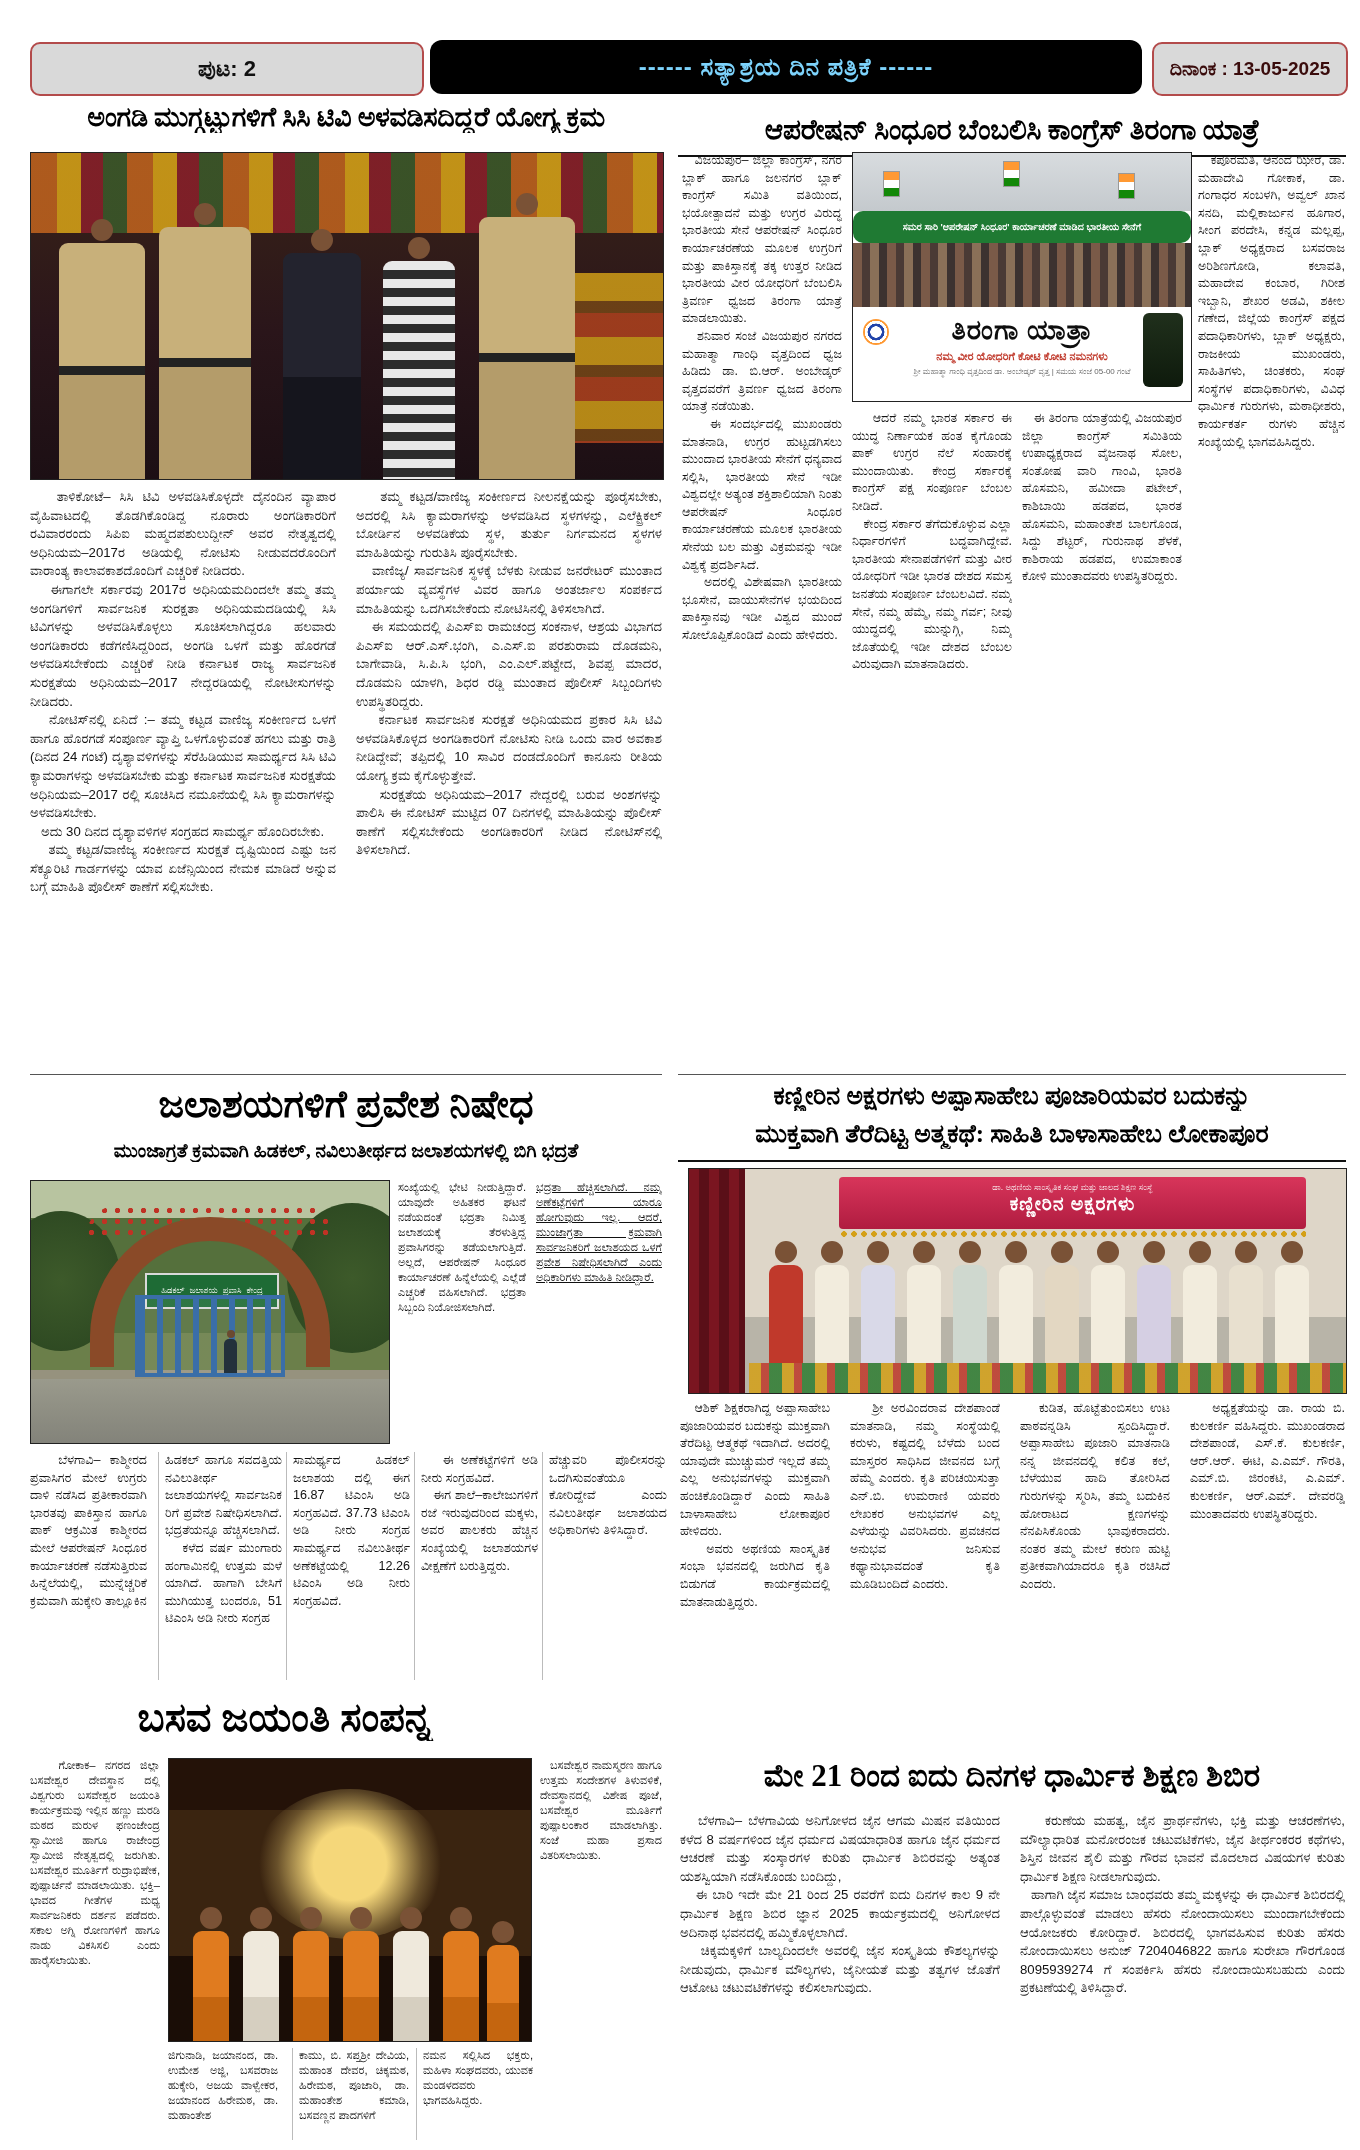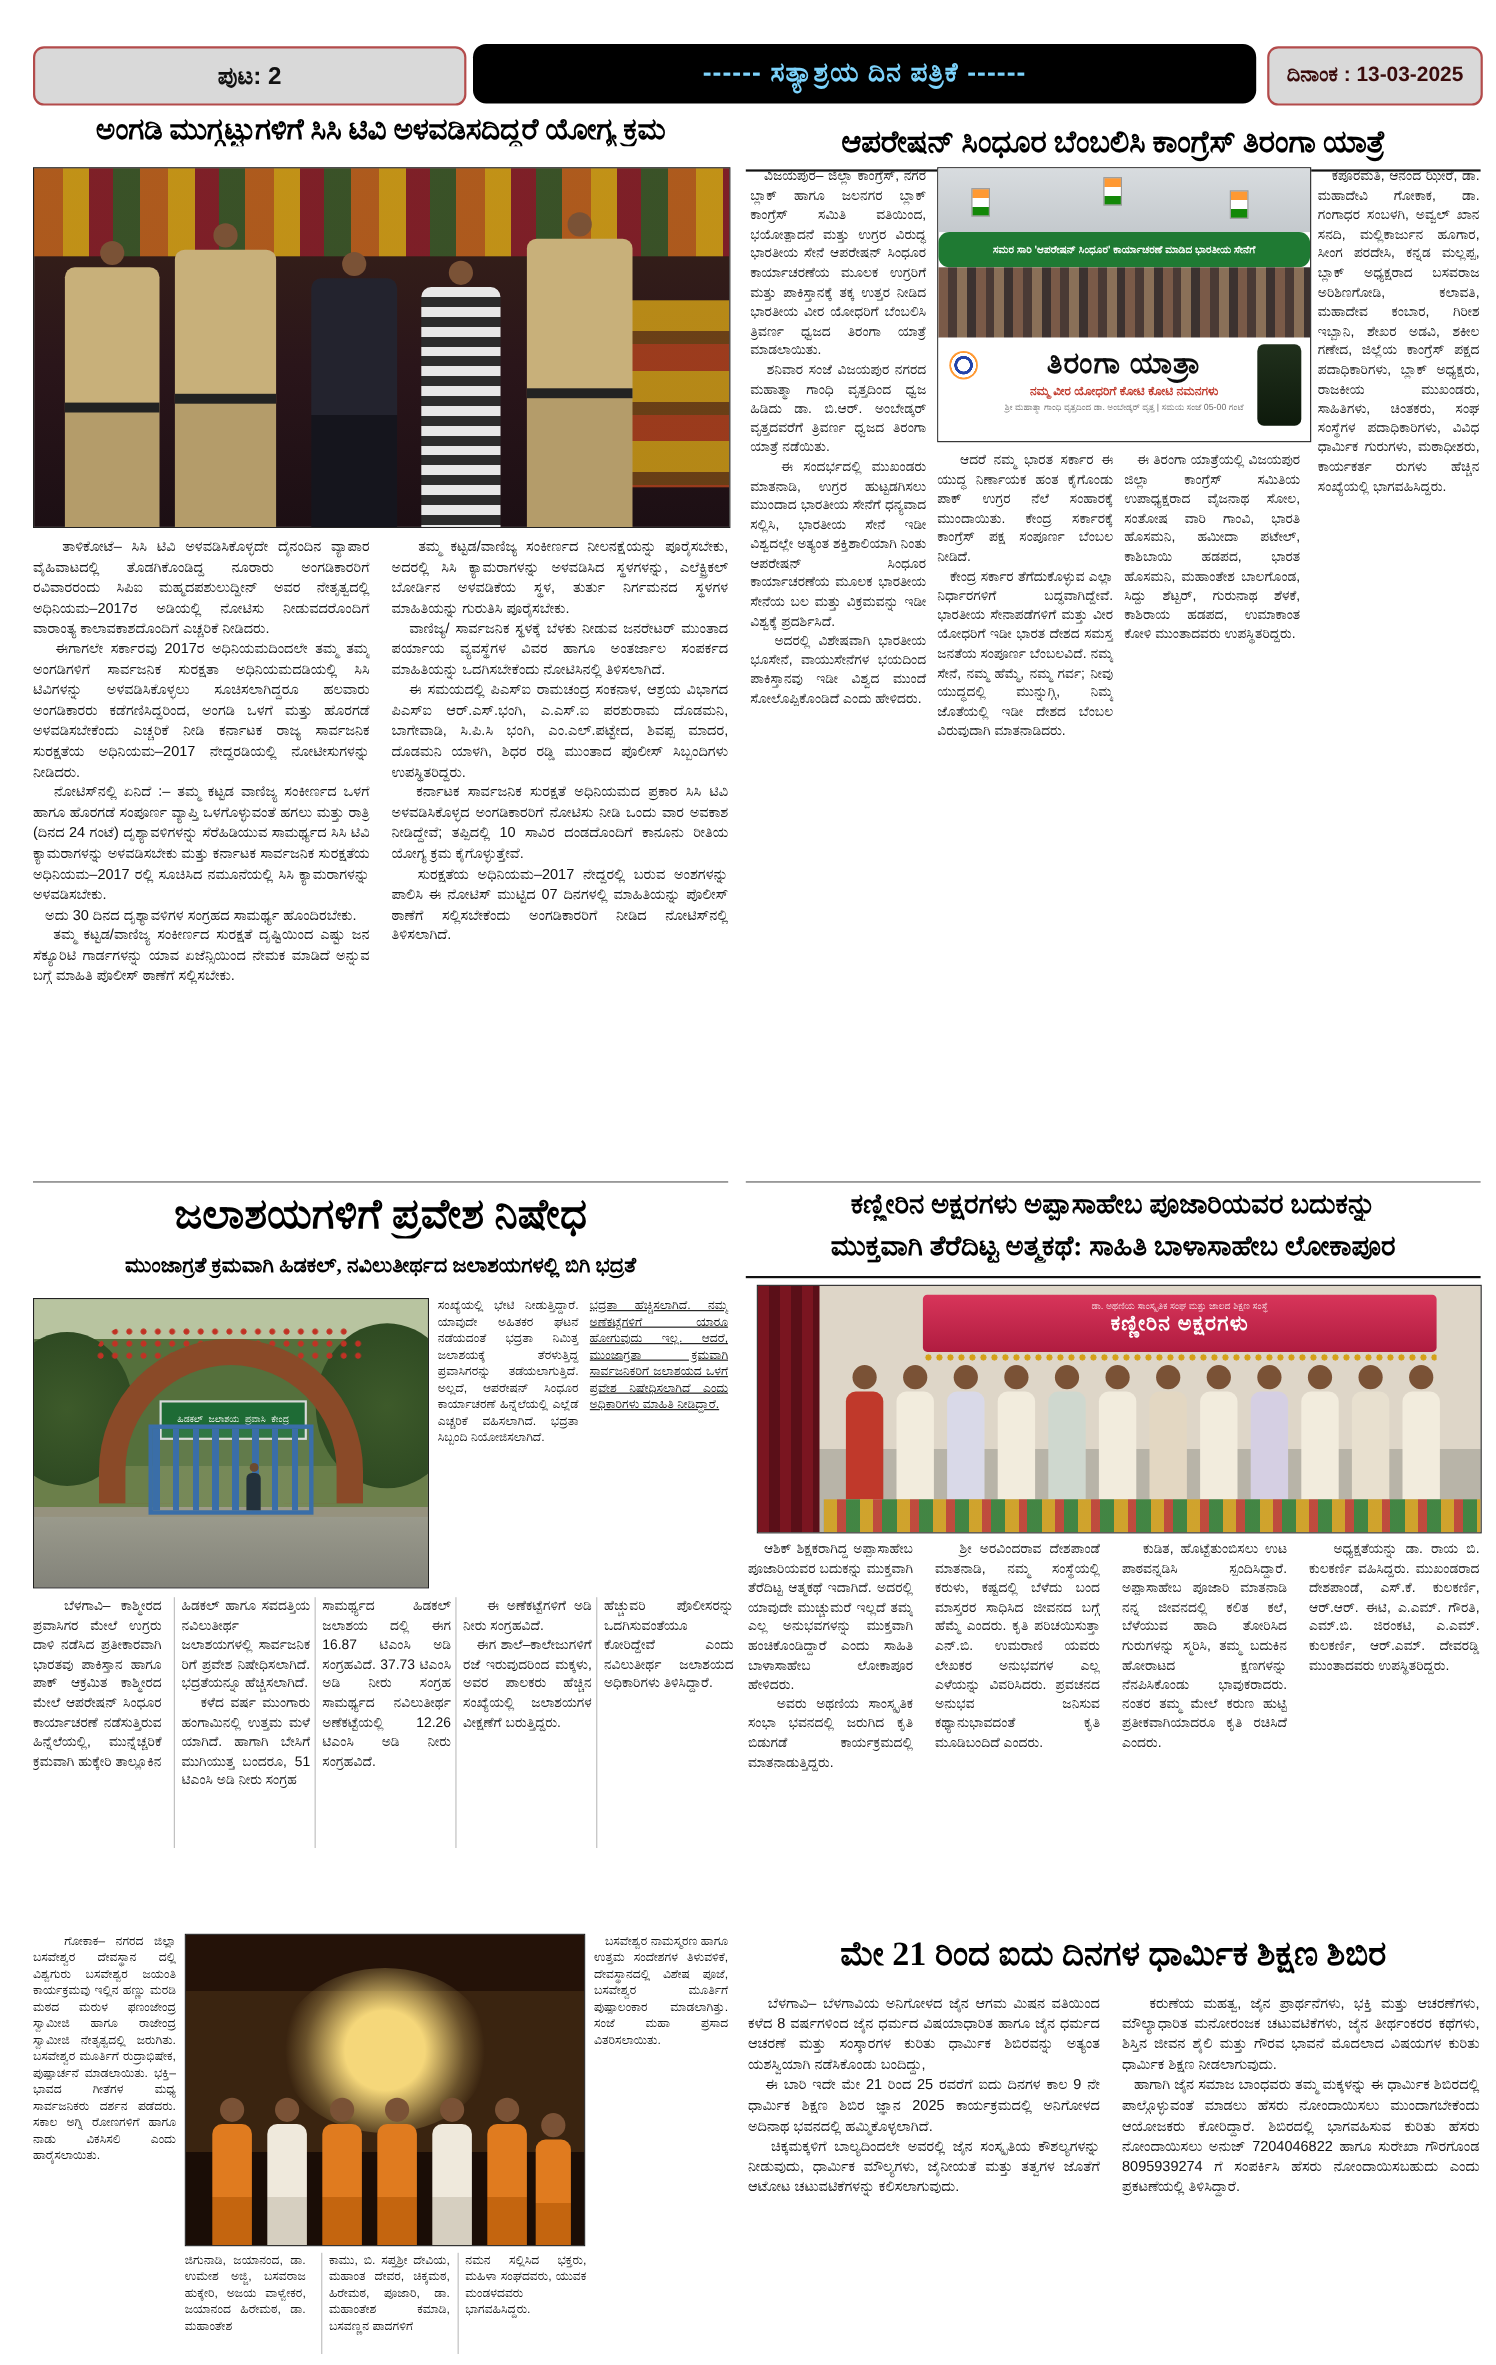--- a/index.html
+++ b/index.html
@@ -93,21 +93,21 @@
 
 <div class="page">
 
   <div class="hbox graybox" style="left:30px;top:42px;width:390px;height:50px;">
     <span>ಪುಟ: 2</span>
   </div>
   <div class="hbox blackbox" style="left:430px;top:40px;width:712px;height:54px;">
     <span>------  ಸತ್ಯಾಶ್ರಯ ದಿನ ಪತ್ರಿಕೆ  ------</span>
   </div>
   <div class="hbox graybox datetext" style="left:1152px;top:42px;width:192px;height:50px;font-size:19px;">
-    <span>ದಿನಾಂಕ : 13-03-2025</span>
+    <span>ದಿನಾಂಕ : 13-05-2025</span>
   </div>
 
   <div class="hl" style="left:28px;top:102px;width:636px;font-size:27px;letter-spacing:-0.3px;">ಅಂಗಡಿ ಮುಗ್ಗಟ್ಟುಗಳಿಗೆ ಸಿಸಿ ಟಿವಿ ಅಳವಡಿಸದಿದ್ದರೆ ಯೋಗ್ಯ ಕ್ರಮ</div>
   <div class="hl" style="left:678px;top:102px;width:668px;font-size:28px;letter-spacing:-0.3px;border-bottom:2px solid #111;padding-bottom:8px;margin-top:12px;">ಆಪರೇಷನ್ ಸಿಂಧೂರ ಬೆಂಬಲಿಸಿ ಕಾಂಗ್ರೆಸ್ ತಿರಂಗಾ ಯಾತ್ರೆ</div>
 
   <div class="photo p1" style="left:30px;top:152px;width:632px;height:326px;">
     <div class="p1-shelf"></div>
     <div class="p1-shelf2"></div>
     <div class="fig khaki belt" style="left:28px;bottom:0;width:86px;height:236px;"></div>
     <div class="fig khaki belt" style="left:128px;bottom:0;width:92px;height:252px;"></div>
@@ -204,20 +204,21 @@
     <div class="fig" style="left:586px;background:#f2ecdd;"></div>
     <div class="p4-table"></div>
   </div>
 
   <div class="col col-n" style="left:680px;top:1400px;width:150px;height:346px;">   ಆಶಿಕ್ ಶಿಕ್ಷಕರಾಗಿದ್ದ ಅಪ್ಪಾಸಾಹೇಬ ಪೂಜಾರಿಯವರ ಬದುಕನ್ನು ಮುಕ್ತವಾಗಿ ತೆರೆದಿಟ್ಟ ಆತ್ಮಕಥೆ ಇದಾಗಿದೆ. ಅದರಲ್ಲಿ ಯಾವುದೇ ಮುಚ್ಚುಮರೆ ಇಲ್ಲದೆ ತಮ್ಮ ಎಲ್ಲ ಅನುಭವಗಳನ್ನು ಮುಕ್ತವಾಗಿ ಹಂಚಿಕೊಂಡಿದ್ದಾರೆ ಎಂದು ಸಾಹಿತಿ ಬಾಳಾಸಾಹೇಬ ಲೋಕಾಪೂರ ಹೇಳಿದರು.
    ಅವರು ಅಥಣಿಯ ಸಾಂಸ್ಕೃತಿಕ ಸಂಭಾ ಭವನದಲ್ಲಿ ಜರುಗಿದ ಕೃತಿ ಬಿಡುಗಡೆ ಕಾರ್ಯಕ್ರಮದಲ್ಲಿ ಮಾತನಾಡುತ್ತಿದ್ದರು.</div>
   <div class="col col-n" style="left:850px;top:1400px;width:150px;height:346px;">   ಶ್ರೀ ಅರವಿಂದರಾವ ದೇಶಪಾಂಡೆ ಮಾತನಾಡಿ, ನಮ್ಮ ಸಂಸ್ಥೆಯಲ್ಲಿ ಕರುಳು, ಕಷ್ಟದಲ್ಲಿ ಬೆಳೆದು ಬಂದ ಮಾಸ್ತರರ ಸಾಧಿಸಿದ ಜೀವನದ ಬಗ್ಗೆ ಹೆಮ್ಮೆ ಎಂದರು. ಕೃತಿ ಪರಿಚಯಿಸುತ್ತಾ ಎನ್.ಬಿ. ಉಮರಾಣಿ ಯವರು ಲೇಖಕರ ಅನುಭವಗಳ ಎಲ್ಲ ಎಳೆಯನ್ನು ವಿವರಿಸಿದರು. ಪ್ರವಚನದ ಅನುಭವ ಜನಿಸುವ ಕಥ್ಯಾನುಭಾವದಂತೆ ಕೃತಿ ಮೂಡಿಬಂದಿದೆ ಎಂದರು.</div>
   <div class="col col-n" style="left:1020px;top:1400px;width:150px;height:346px;">   ಕುಡಿತ, ಹೊಟ್ಟೆತುಂಬಿಸಲು ಉಟ ಪಾಠವನ್ನಡಿಸಿ ಸ್ಪಂದಿಸಿದ್ದಾರೆ. ಅಪ್ಪಾಸಾಹೇಬ ಪೂಜಾರಿ ಮಾತನಾಡಿ ನನ್ನ ಜೀವನದಲ್ಲಿ ಕಲಿತ ಕಲೆ, ಬೆಳೆಯುವ ಹಾದಿ ತೋರಿಸಿದ ಗುರುಗಳನ್ನು ಸ್ಮರಿಸಿ, ತಮ್ಮ ಬದುಕಿನ ಹೋರಾಟದ ಕ್ಷಣಗಳನ್ನು ನೆನಪಿಸಿಕೊಂಡು ಭಾವುಕರಾದರು. ನಂತರ ತಮ್ಮ ಮೇಲೆ ಕರುಣ ಹುಟ್ಟಿ ಪ್ರತೀಕವಾಗಿಯಾದರೂ ಕೃತಿ ರಚಿಸಿದೆ ಎಂದರು.</div>
   <div class="col col-n" style="left:1190px;top:1400px;width:155px;height:346px;">   ಅಧ್ಯಕ್ಷತೆಯನ್ನು ಡಾ. ರಾಯ ಬಿ. ಕುಲಕರ್ಣಿ ವಹಿಸಿದ್ದರು. ಮುಖಂಡರಾದ ದೇಶಪಾಂಡೆ, ಎಸ್.ಕೆ. ಕುಲಕರ್ಣಿ, ಆರ್.ಆರ್. ಈಟಿ, ಎ.ಎಮ್. ಗೌರತಿ, ಎಮ್.ಬಿ. ಜಿರಂಕಟಿ, ಎ.ಎಮ್. ಕುಲಕರ್ಣಿ, ಆರ್.ಎಮ್. ದೇವರಡ್ಡಿ ಮುಂತಾದವರು ಉಪಸ್ಥಿತರಿದ್ದರು.</div>
 
+  <div class="hl" style="left:30px;top:1694px;width:510px;font-size:40px;">ಬಸವ ಜಯಂತಿ ಸಂಪನ್ನ</div>
 
   <div class="col cap" style="left:30px;top:1758px;width:130px;height:380px;">   ಗೋಕಾಕ– ನಗರದ ಜಿಲ್ಲಾ ಬಸವೇಶ್ವರ ದೇವಸ್ಥಾನ ದಲ್ಲಿ ವಿಶ್ವಗುರು ಬಸವೇಶ್ವರ ಜಯಂತಿ ಕಾರ್ಯಕ್ರಮವು ಇಲ್ಲಿನ ಹಣ್ಣು ಮರಡಿ ಮಠದ ಮರುಳ ಫಣಂಜೇಂದ್ರ ಸ್ವಾಮೀಜಿ ಹಾಗೂ ರಾಜೇಂದ್ರ ಸ್ವಾಮೀಜಿ ನೇತೃತ್ವದಲ್ಲಿ ಜರುಗಿತು. ಬಸವೇಶ್ವರ ಮೂರ್ತಿಗೆ ರುದ್ರಾಭಿಷೇಕ, ಪುಷ್ಪಾರ್ಚನೆ ಮಾಡಲಾಯಿತು. ಭಕ್ತಿ–ಭಾವದ ಗೀತೆಗಳ ಮಧ್ಯ ಸಾರ್ವಜನಿಕರು ದರ್ಶನ ಪಡೆದರು. ಸಕಾಲ ಅಗ್ನಿ ರೋಣಗಳಿಗೆ ಹಾಗೂ ನಾಡು ವಿಕಸಿಸಲಿ ಎಂದು ಹಾರೈಸಲಾಯಿತು.</div>
 
   <div class="photo p5" style="left:168px;top:1758px;width:362px;height:282px;">
     <div class="p5-glow"></div>
     <div class="fig orange" style="left:24px;bottom:0;"></div>
     <div class="fig white-dress" style="left:74px;bottom:0;"></div>
     <div class="fig orange" style="left:124px;bottom:0;"></div>
     <div class="fig orange" style="left:174px;bottom:0;"></div>
     <div class="fig white-dress" style="left:224px;bottom:0;"></div>

